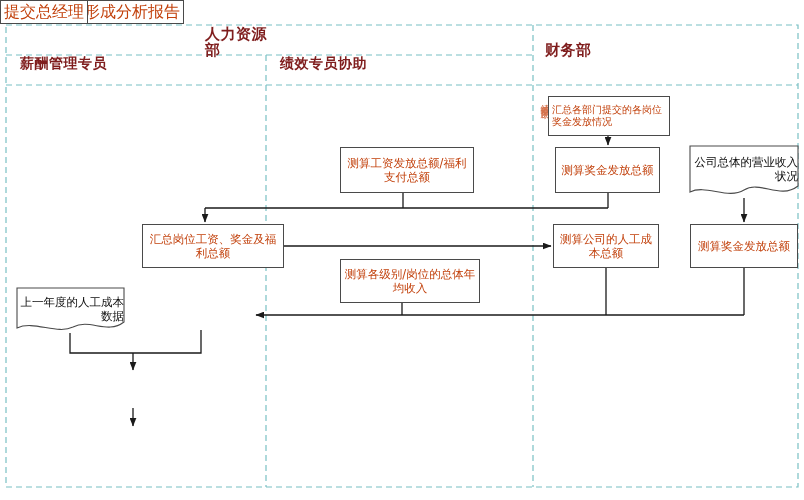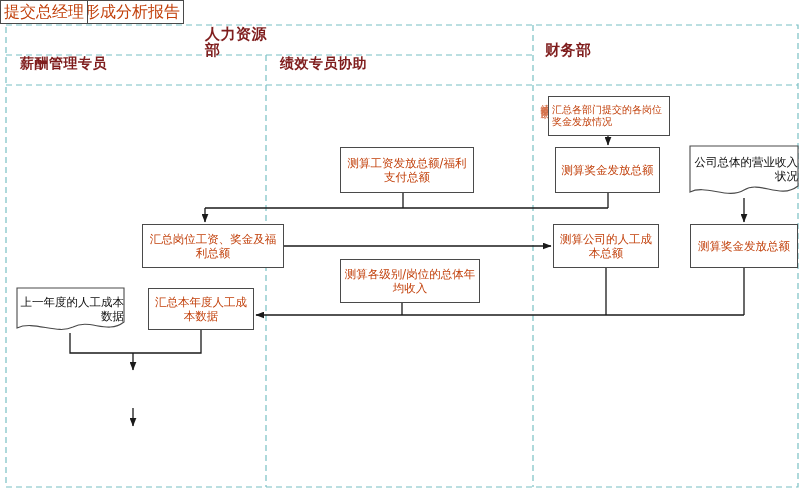--- a/index.html
+++ b/index.html
@@ -147,19 +147,18 @@
   <div class="node" id="n-sum-pos">汇总岗位工资、奖金及福利总额</div>
 
   <div class="node" id="n-total-labor">测算公司的人工成本总额</div>
 
   <div class="node" id="n-per-capita">测算奖金发放总额</div>
 
   <div class="node" id="n-level-income">测算各级别/岗位的总体年均收入</div>
 
   <div class="doc-text" id="n-prev-doc">上一年度的人工成本数据</div>
 
-  <div class="node" id="n-sum-year">汇总本年度人工成本数据</div>
 
   <div class="node" id="n-report">形成分析报告</div>
 
   <div class="node" id="n-submit">提交总经理</div>
 
 </div>
 
 </body></html>

